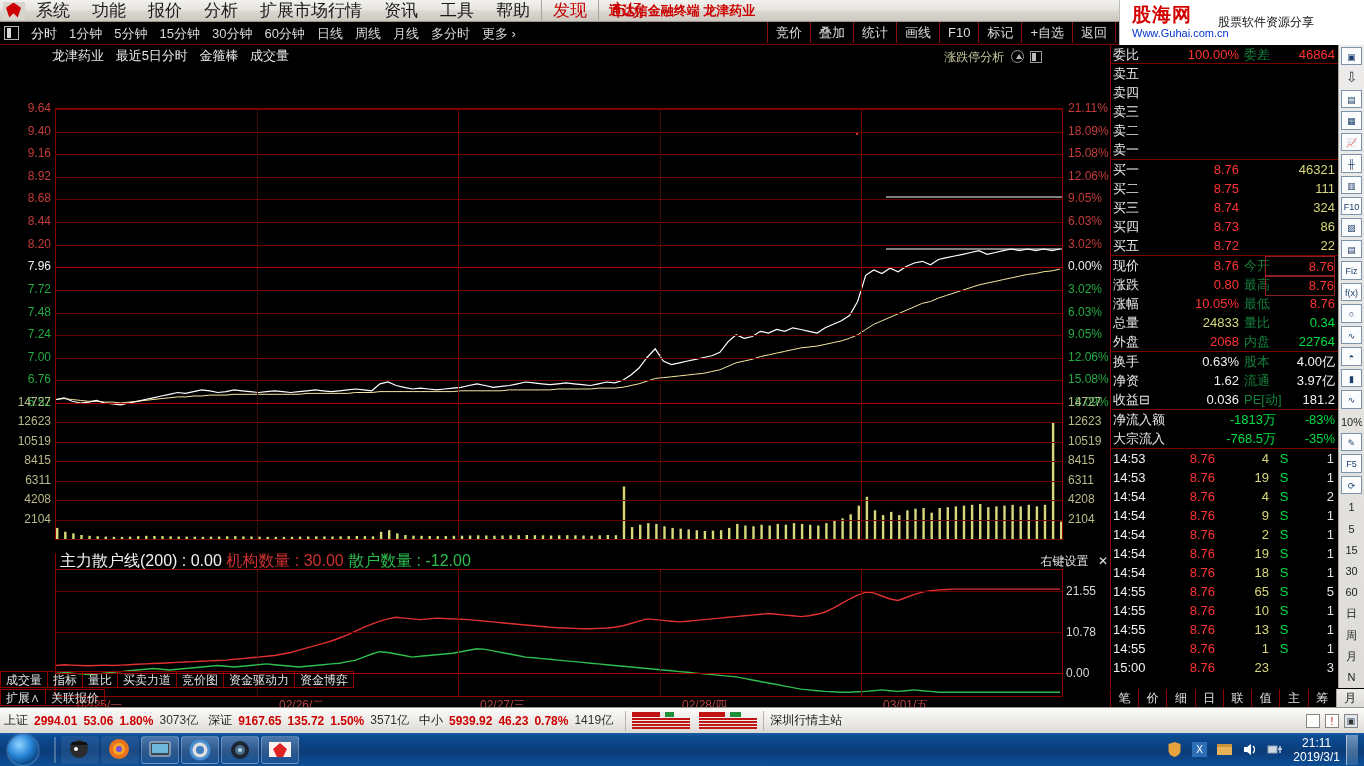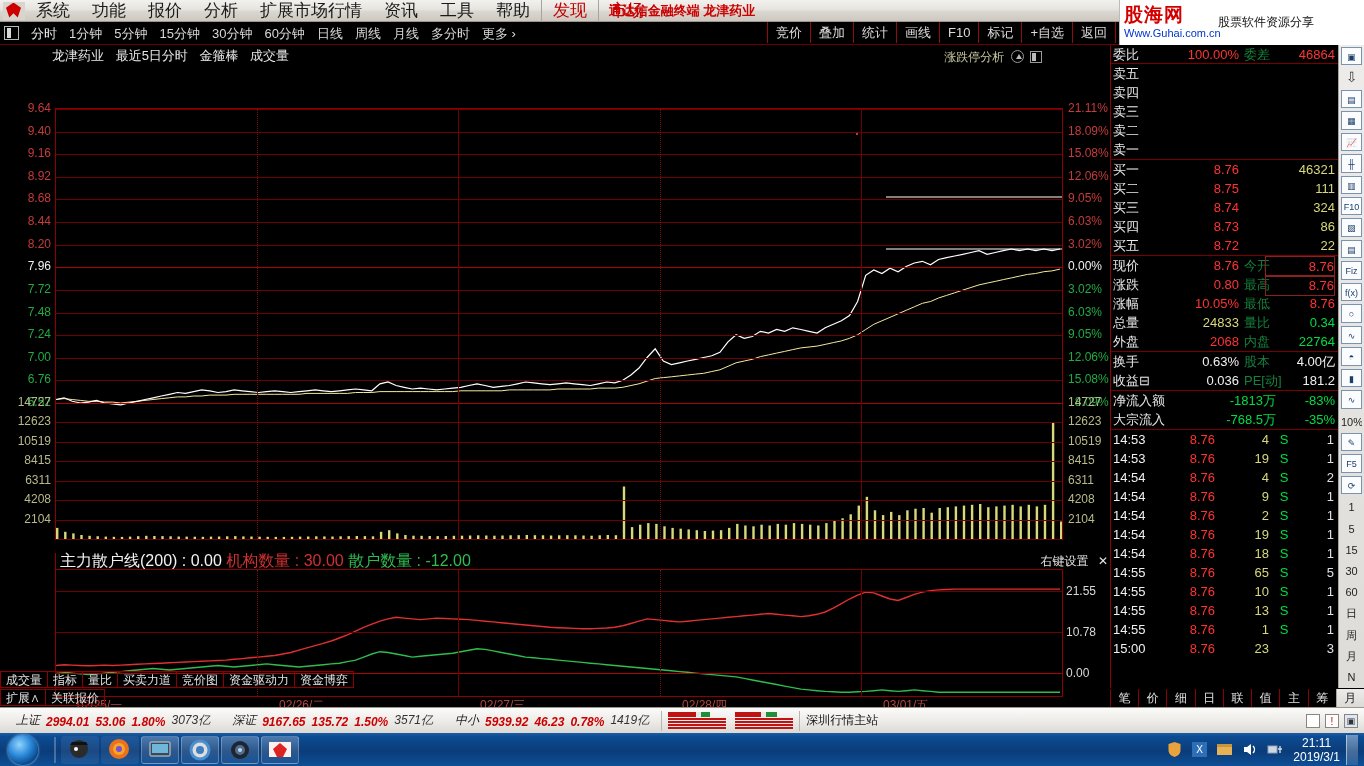--- a/index.html
+++ b/index.html
@@ -38,21 +38,21 @@
     position:absolute; left:0; right:0; top:2px; text-align:center;
     font-size:13px; color:#cc0000; font-weight:bold; pointer-events:none;
   }
 
   
   .watermark {
     position:absolute; right:0; top:0; width:245px; height:45px;
     background:#fff; display:flex; align-items:center; z-index:30;
     border-left:1px solid #bbb;
   }
-  .wm-left { width:92px; padding-left:4px; }
+  .wm-left { width:92px; padding-left:12px; }
   .wm-l1 { font-size:19px; font-weight:bold; color:#d40000; line-height:20px; letter-spacing:1px;}
   .wm-l2 { font-size:11px; font-weight:normal; color:#0033cc; line-height:16px; letter-spacing:0px;}
   .wm-right { font-size:12px; color:#111; line-height:15px; padding-left:6px;}
 
   
   .periodbar {
     position:absolute; left:0; top:22px; width:1364px; height:23px;
     background:#000; border-bottom:1px solid #6b0000;
     display:flex; align-items:center;
   }
@@ -202,21 +202,21 @@
   }
   .btab.last { background:linear-gradient(to bottom,#eeecea,#dcdad6); color:#222; border-left:1px solid #a9a49b;}
 
   
   .statusbar {
     position:absolute; left:0; top:707px; width:1364px; height:26px;
     background:linear-gradient(to bottom,#fbfbfa,#ebe9e5 60%,#dcd9d3);
     border-top:1px solid #9b968d;
     display:flex; align-items:center; font-size:12px; color:#111;
   }
-  .idx { display:flex; align-items:flex-end; white-space:nowrap; margin-left:16px;font-style:italic;}
+  .idx { display:flex; align-items:center; white-space:nowrap; margin-left:4px;}
   .idx span{ margin-right:6px; }
   .idx .nm { color:#1a1a1a; }
   .idx .rv { color:#cc0000; font-weight:bold;}
   .idx .gray{ color:#333; }
   .sb-sep { width:1px; height:20px; background:#b9b5ad; margin:0 6px; }
   .minibars { display:flex; gap:9px; }
   .mb { width:58px; }
   .mb-top { display:flex; height:5px; margin-bottom:1px; }
   .mb-top i { display:block; height:5px; }
   .mb-rows { display:flex; flex-direction:column; gap:1px; }
@@ -683,20 +683,26 @@
         </div>
       </div>
     <div id="fundrows" style="border-bottom: 1px solid rgb(122, 0, 0);">
         <div class="rp-row">
           <span class="rp-lbl">换手</span>
           <span class="rp-mid wht">0.63%</span>
           <span class="rp-lbl2">股本</span>
           <span class="rp-val2 wht">4.00亿</span>
         </div>
         <div class="rp-row">
+          <span class="rp-lbl">净资</span>
+          <span class="rp-mid wht">1.62</span>
+          <span class="rp-lbl2">流通</span>
+          <span class="rp-val2 wht">3.97亿</span>
+        </div>
+        <div class="rp-row">
           <span class="rp-lbl">收益⊟</span>
           <span class="rp-mid wht">0.036</span>
           <span class="rp-lbl2">PE[动]</span>
           <span class="rp-val2 wht">181.2</span>
         </div>
       </div>
     <div id="flowrows" style="border-bottom: 1px solid rgb(122, 0, 0);">
         <div class="rp-row">
           <span class="rp-lbl">净流入额</span>
           <span class="grn" style="position:absolute;left:95px;width:70px;text-align:right">-1813万</span>

